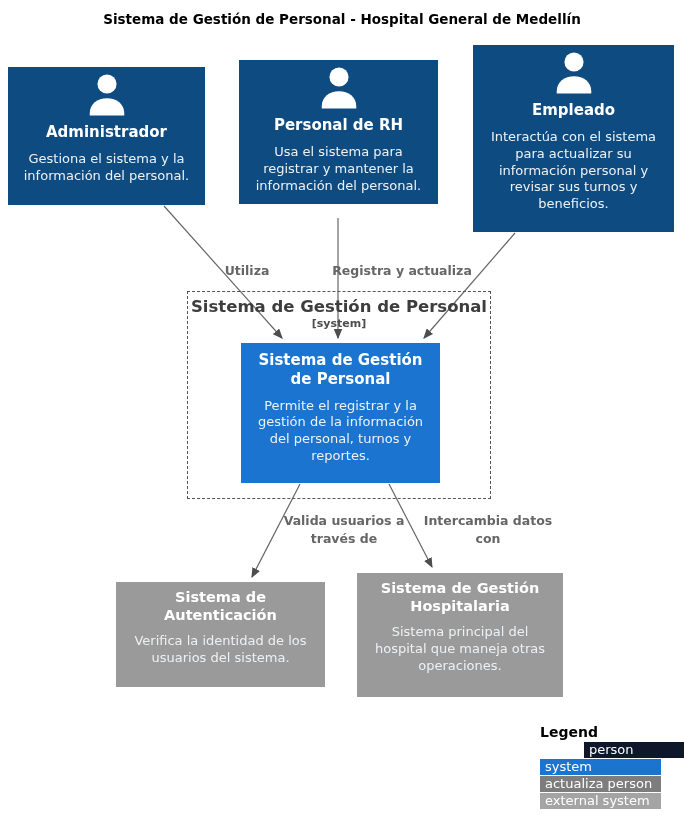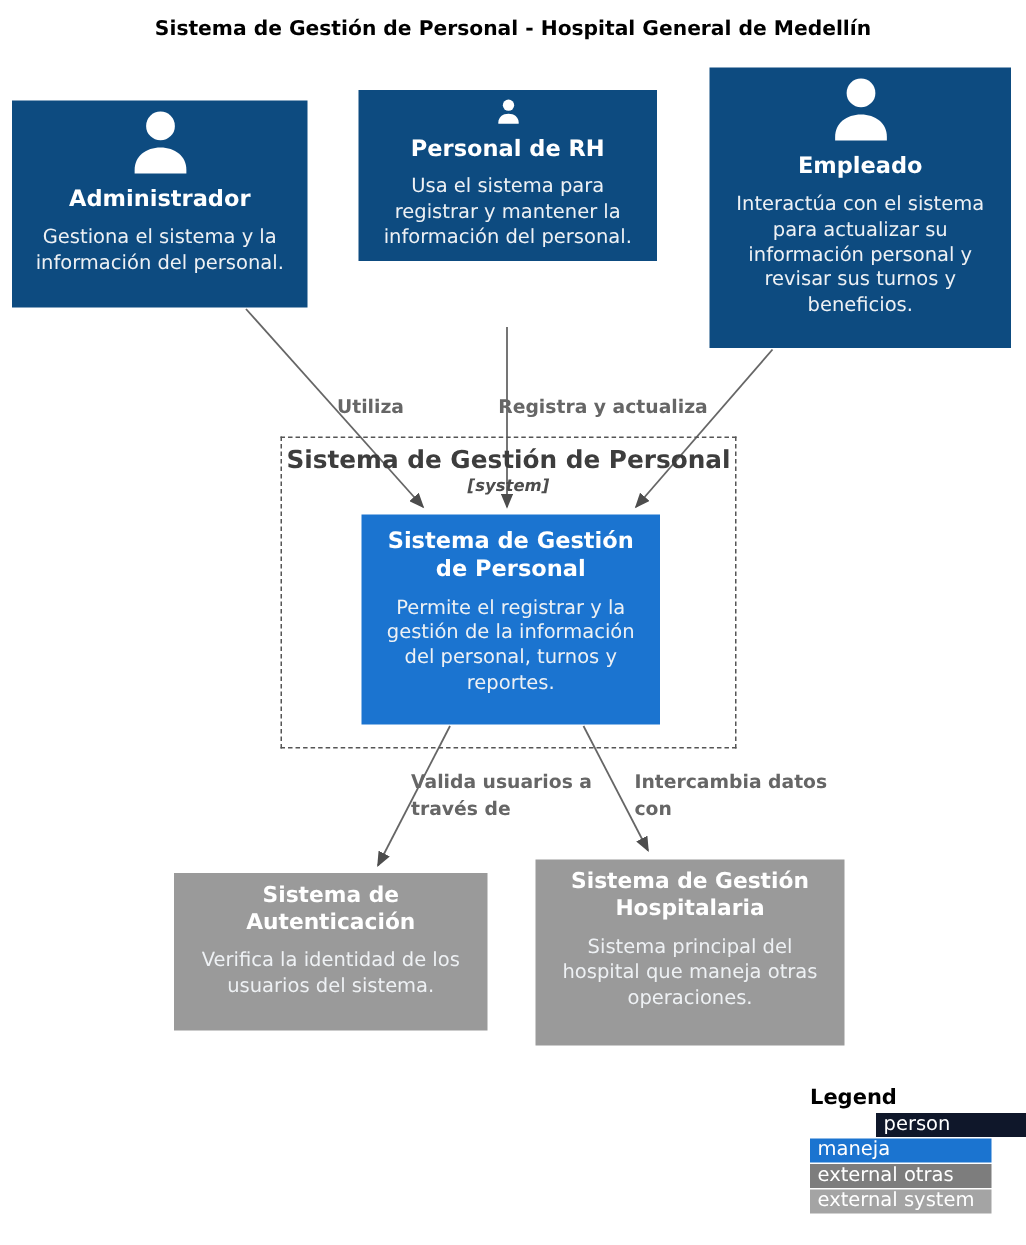--- a/index.html
+++ b/index.html
@@ -62,30 +62,29 @@
     font-size: 16.5px;
     font-weight: bold;
     color: #3d3d3d;
     white-space: nowrap;
   }
   .boundary-subtitle {
     font-size: 11px;
     font-weight: bold;
     color: #4d4d4d;
     margin-top: 1px;
-    font-style: italic;
   }
   .rel-label {
     position: absolute;
     z-index: 3;
     transform: translateX(-50%);
     font-size: 12.5px;
     font-weight: bold;
     color: #666666;
-    text-align: left;
+    text-align: center;
     line-height: 1.4;
   }
   .nowrap { white-space: nowrap; }
   .legend {
     position: absolute;
     left: 540px; top: 724px;
     z-index: 2;
   }
   .legend-title {
     font-size: 14px;
@@ -127,21 +126,21 @@
 
   <div class="node person-node" style="left: 8px; top: 67px; width: 197px; height: 138px; padding: 6px 8px; background-color: rgb(13, 75, 128);">
     <svg class="person-icon" width="46" height="43" viewBox="0 0 48 44">
       <circle cx="24" cy="11" r="10" fill="#ffffff"></circle>
       <path d="M6 44 v-2.5 c0-9.5 8-15.5 18-15.5 s18 6 18 15.5 V44 z" fill="#ffffff"></path>
     </svg>
     <div class="node-title">Administrador</div>
     <div class="node-desc">Gestiona el sistema y la información del personal.</div>
   </div>
 
-  <div class="node person-node" style="left: 239px; top: 60px; width: 199px; height: 114px; padding: 6px 10px; background-color: rgb(13, 75, 128);">
+  <div class="node person-node" style="left: 239px; top: 60px; width: 199px; height: 144px; padding: 6px 10px; background-color: rgb(13, 75, 128);">
     <svg class="person-icon" width="46" height="43" viewBox="0 0 48 44">
       <circle cx="24" cy="11" r="10" fill="#ffffff"></circle>
       <path d="M6 44 v-2.5 c0-9.5 8-15.5 18-15.5 s18 6 18 15.5 V44 z" fill="#ffffff"></path>
     </svg>
     <div class="node-title">Personal de RH</div>
     <div class="node-desc">Usa el sistema para registrar y mantener la información del personal.</div>
   </div>
 
   <div class="node person-node" style="left: 473px; top: 45px; width: 201px; height: 187px; padding: 6px 8px; background-color: rgb(13, 75, 128);">
     <svg class="person-icon" width="46" height="43" viewBox="0 0 48 44">
@@ -173,18 +172,18 @@
   </div>
 
   <div class="node" style="left: 357px; top: 573px; width: 206px; height: 124px; padding: 6px 8px; background-color: rgb(154, 154, 154);">
     <div class="node-title" style="max-width:180px; font-size:14.5px;">Sistema de Gestión Hospitalaria</div>
     <div class="node-desc">Sistema principal del hospital que maneja otras operaciones.</div>
   </div>
 
   <div class="legend">
     <div class="legend-title">Legend</div>
     <div class="legend-row" style="background-color: #0f172a; margin-left: 44px;">person</div>
-    <div class="legend-row" style="background-color: rgb(27, 116, 208);">maneja</div>
-    <div class="legend-row" style="background-color: rgb(125, 125, 125);">external otras</div>
+    <div class="legend-row" style="background-color: rgb(27, 116, 208);">system</div>
+    <div class="legend-row" style="background-color: rgb(125, 125, 125);">actualiza person</div>
     <div class="legend-row" style="background-color: rgb(164, 164, 164);">external system</div>
   </div>
 
 </div>
 
 </body></html>

